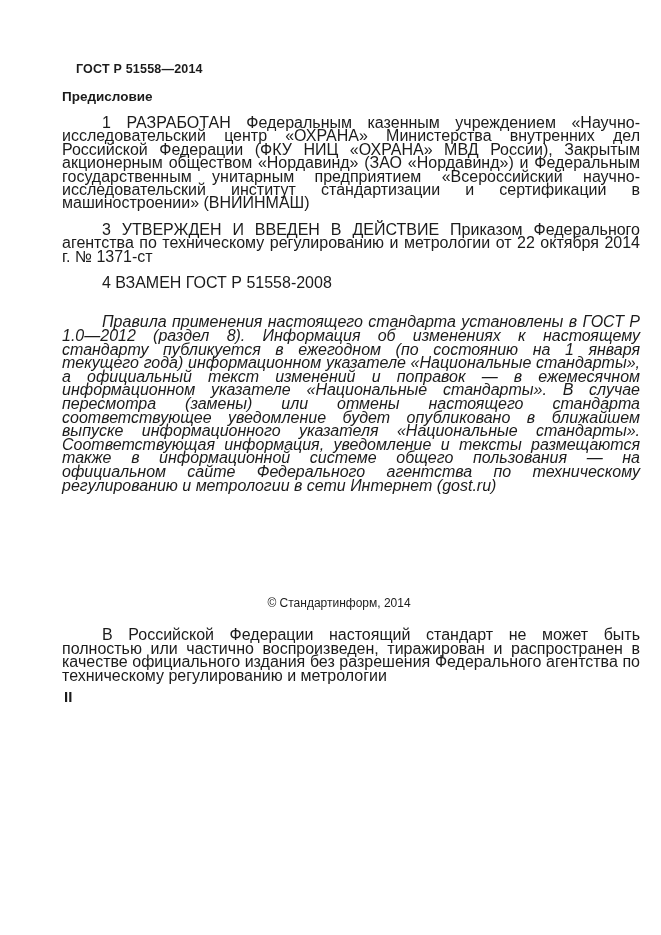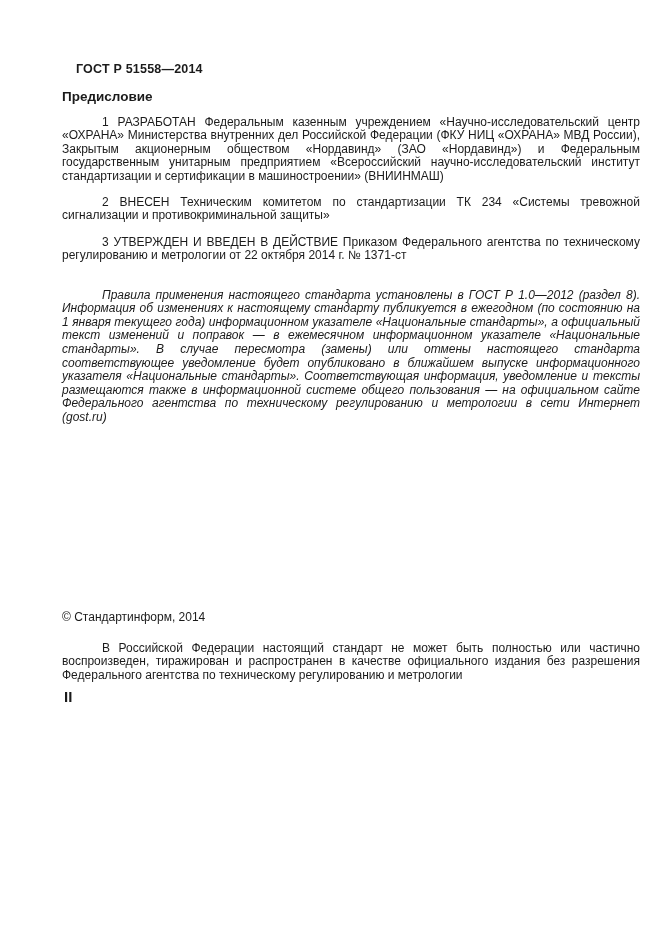--- a/index.html
+++ b/index.html
@@ -31,37 +31,37 @@
     letter-spacing: 0.2px;
   }
   .title {
     font-size: 13.5px;
     font-weight: bold;
     text-align: left;
     margin: 13px 0 12px 0;
     line-height: 15px;
   }
   .para {
-    font-size: 12px;
+    font-size: 16px;
     line-height: 13.4px;
     text-align: justify;
     text-indent: 40px;
     margin: 0 0 13px 0;
   }
   .para.rules {
     font-style: italic;
     margin-top: 13px;
     line-height: 13.6px;
   }
   .bottom {
     margin-top: auto;
     padding-bottom: 72px;
   }
   .copyright {
-    text-align: left;
+    text-align: center;
     font-size: 12px;
     line-height: 14px;
     padding-right: 24px;
     margin: 0 0 15px 0;
   }
   .para.repro-note {
     margin: 18px 0 7px 0;
   }
   .page-number {
     font-weight: bold;
@@ -74,24 +74,24 @@
 <body>
 
 <div class="page">
 
   <div class="doc-code">ГОСТ Р 51558—2014</div>
 
   <div class="title">Предисловие</div>
 
   <p class="para">1 РАЗРАБОТАН Федеральным казенным учреждением «Научно-исследовательский центр «ОХРАНА» Министерства внутренних дел Российской Федерации (ФКУ НИЦ «ОХРАНА» МВД России), Закрытым акционерным обществом «Нордавинд» (ЗАО «Нордавинд») и Федеральным государственным унитарным предприятием «Всероссийский научно-исследовательский институт стандартизации и сертификации в машиностроении» (ВНИИНМАШ)</p>
 
-  <p class="para">2 ВНЕСЕН Техническим комитетом по стандартизации ТК 234 «Системы тревожной сигнализации и противокриминальной защиты»</p>
 
   <p class="para">3 УТВЕРЖДЕН И ВВЕДЕН В ДЕЙСТВИЕ Приказом Федерального агентства по техническому регулированию и метрологии от 22 октября 2014 г. № 1371-ст</p>
 
+  <p class="para">4 ВЗАМЕН ГОСТ Р 51558-2008</p>
 
   <p class="para rules">Правила применения настоящего стандарта установлены в ГОСТ Р 1.0—2012 (раздел 8). Информация об изменениях к настоящему стандарту публикуется в ежегодном (по состоянию на 1 января текущего года) информационном указателе «Национальные стандарты», а официальный текст изменений и поправок — в ежемесячном информационном указателе «Национальные стандарты». В случае пересмотра (замены) или отмены настоящего стандарта соответствующее уведомление будет опубликовано в ближайшем выпуске информационного указателя «Национальные стандарты». Соответствующая информация, уведомление и тексты размещаются также в информационной системе общего пользования — на официальном сайте Федерального агентства по техническому регулированию и метрологии в сети Интернет (gost.ru)</p>
 
   <div class="bottom">
     <div class="copyright">© Стандартинформ, 2014</div>
 
     <p class="para repro-note">В Российской Федерации настоящий стандарт не может быть полностью или частично воспроизведен, тиражирован и распространен в качестве официального издания без разрешения Федерального агентства по техническому регулированию и метрологии</p>
 
     <div class="page-number">II</div>
   </div>

